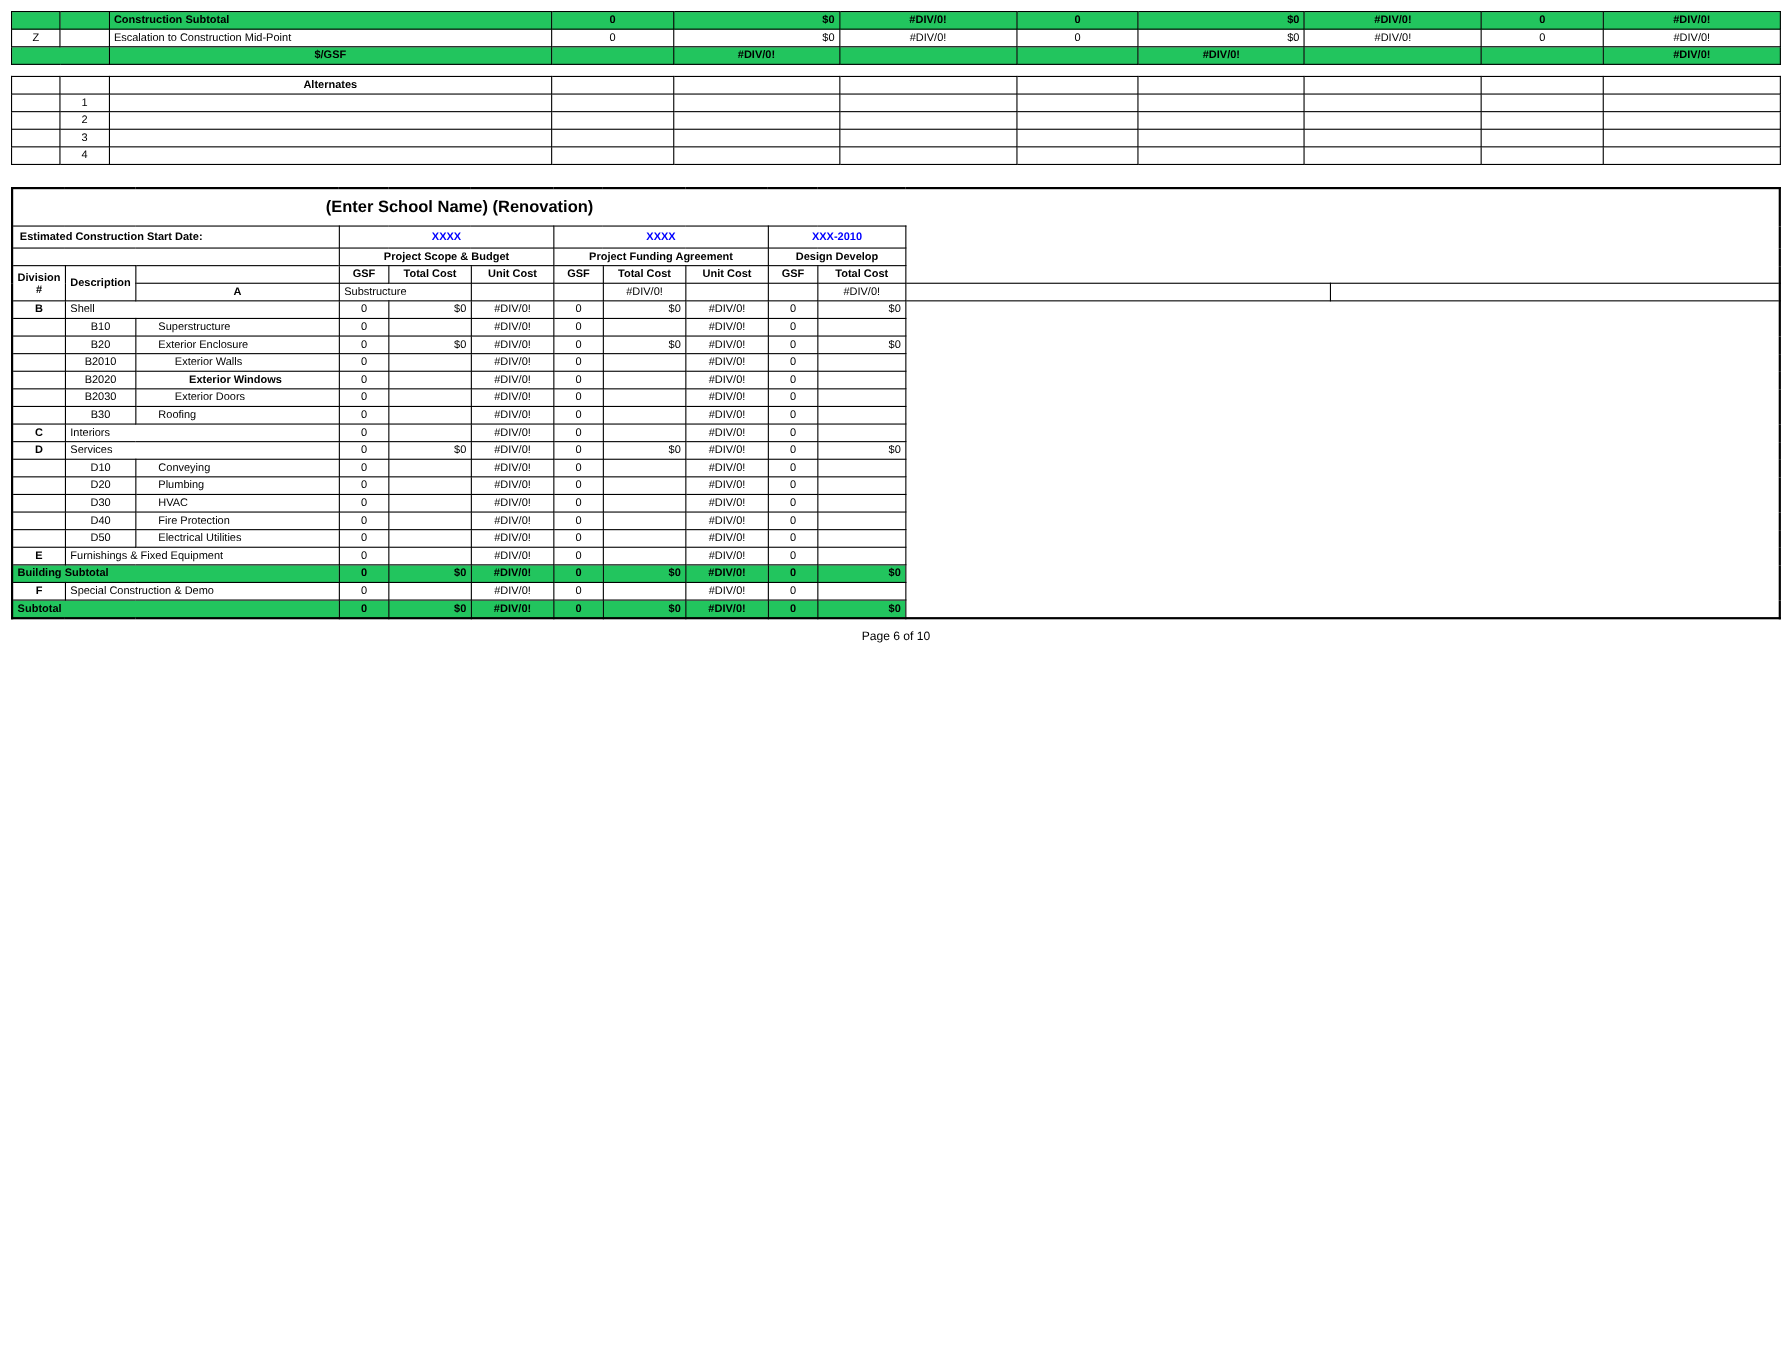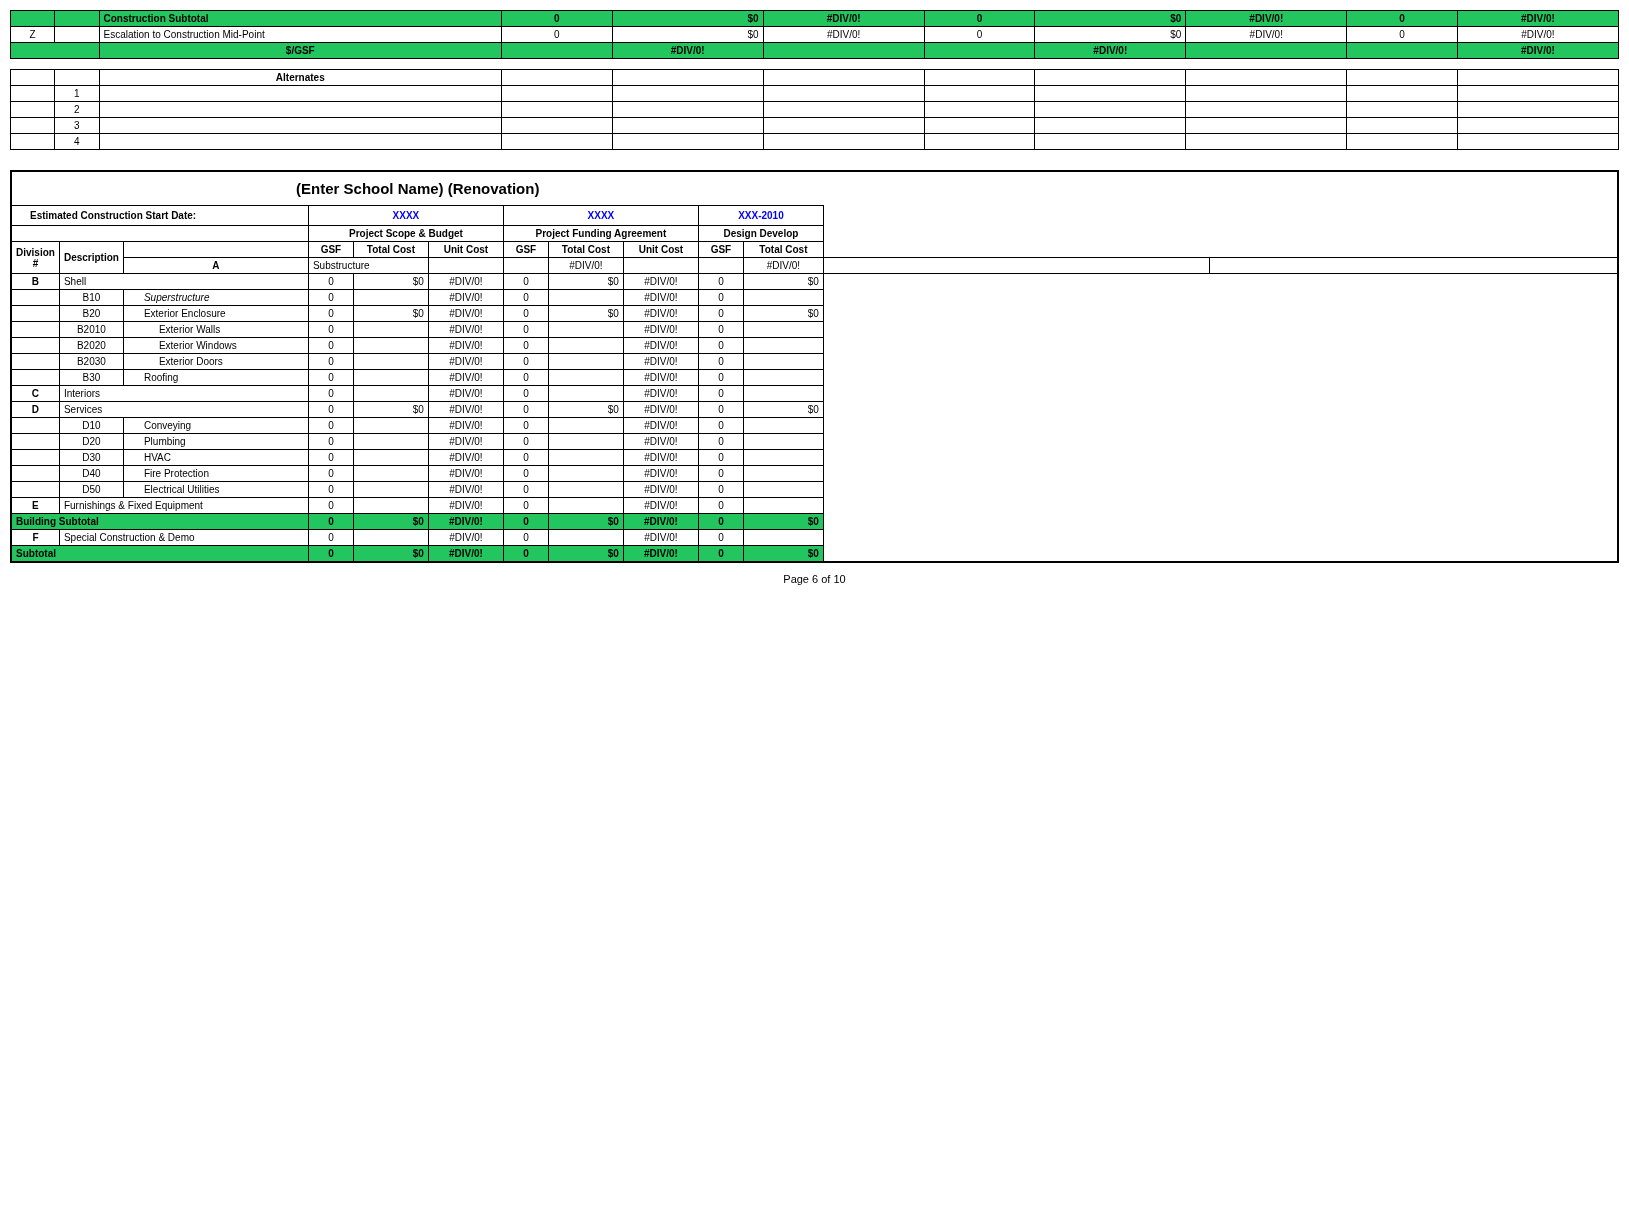--- a/index.html
+++ b/index.html
@@ -201,21 +201,21 @@
       <col style="width:45px">
       <col style="width:80px">
     </colgroup>
     <tbody>
 
       <tr>
         <td colspan="11" class="bold center" style="font-size:15px; padding:8px; border:none;margin-top:46px;">(Enter School Name) (Renovation)</td>
       </tr>
 
       <tr>
-        <td colspan="3" class="bold" style="padding:4px 18px;">Estimated Construction Start Date:</td>
+        <td colspan="3" class="bold" style="padding:4px 6px;">Estimated Construction Start Date:</td>
         <td colspan="3" class="bold center blue-text">XXXX</td>
         <td colspan="3" class="bold center blue-text">XXXX</td>
         <td colspan="2" class="bold center blue-text">XXX-2010</td>
       </tr>
 
       <tr>
         <td colspan="3" style="border-bottom:none;"></td>
         <td colspan="3" class="bold center">Project Scope &amp; Budget</td>
         <td colspan="3" class="bold center">Project Funding Agreement</td>
         <td colspan="2" class="bold center">Design Develop</td>
@@ -257,21 +257,21 @@
         <td class="center">0</td>
         <td class="right">$0</td>
         <td class="center">#DIV/0!</td>
         <td class="center">0</td>
         <td class="right">$0</td>
       </tr>
 
       <tr>
         <td></td>
         <td class="center">B10</td>
-        <td style="padding-left:20px;font-style:italic;">Superstructure</td>
+        <td style="padding-left:20px;">Superstructure</td>
         <td class="center">0</td>
         <td></td>
         <td class="center">#DIV/0!</td>
         <td class="center">0</td>
         <td></td>
         <td class="center">#DIV/0!</td>
         <td class="center">0</td>
         <td></td>
       </tr>
 
@@ -299,21 +299,21 @@
         <td class="center">0</td>
         <td></td>
         <td class="center">#DIV/0!</td>
         <td class="center">0</td>
         <td></td>
       </tr>
 
       <tr>
         <td></td>
         <td class="center">B2020</td>
-        <td style="padding-left:35px;">Exterior Windows</td>
+        <td style="padding-left:48px;font-weight:bold;">Exterior Windows</td>
         <td class="center">0</td>
         <td></td>
         <td class="center">#DIV/0!</td>
         <td class="center">0</td>
         <td></td>
         <td class="center">#DIV/0!</td>
         <td class="center">0</td>
         <td></td>
       </tr>
 

